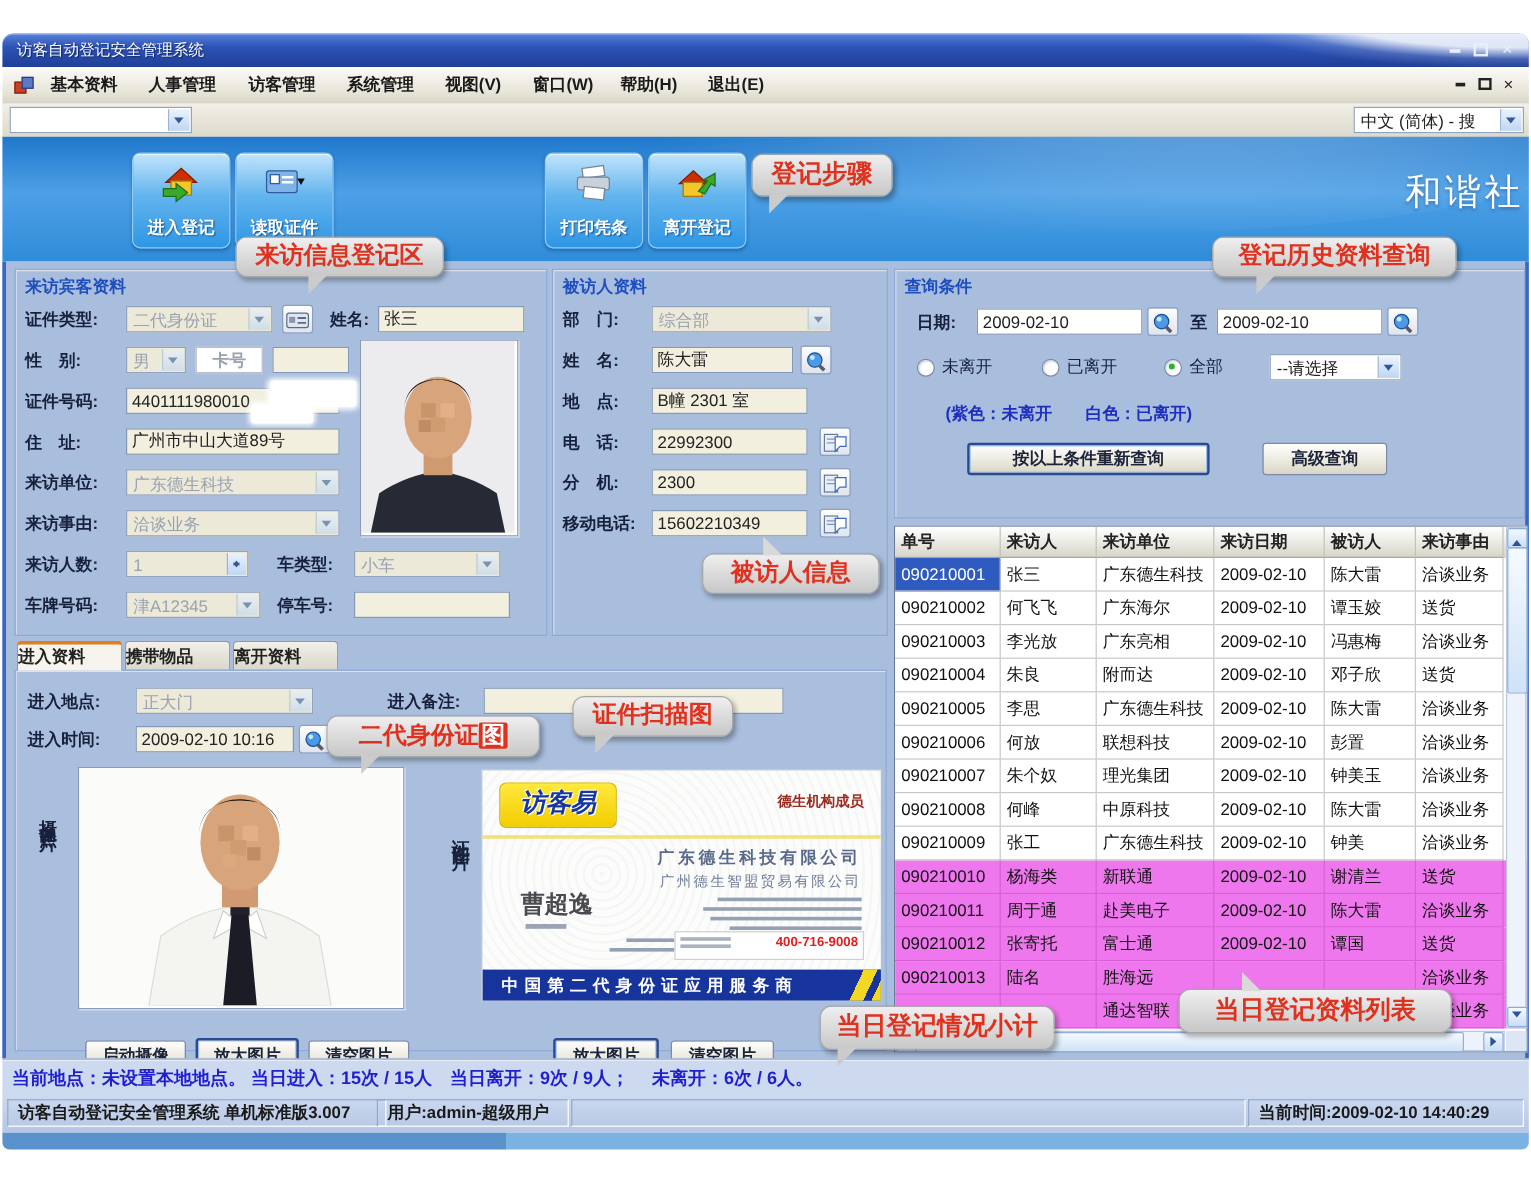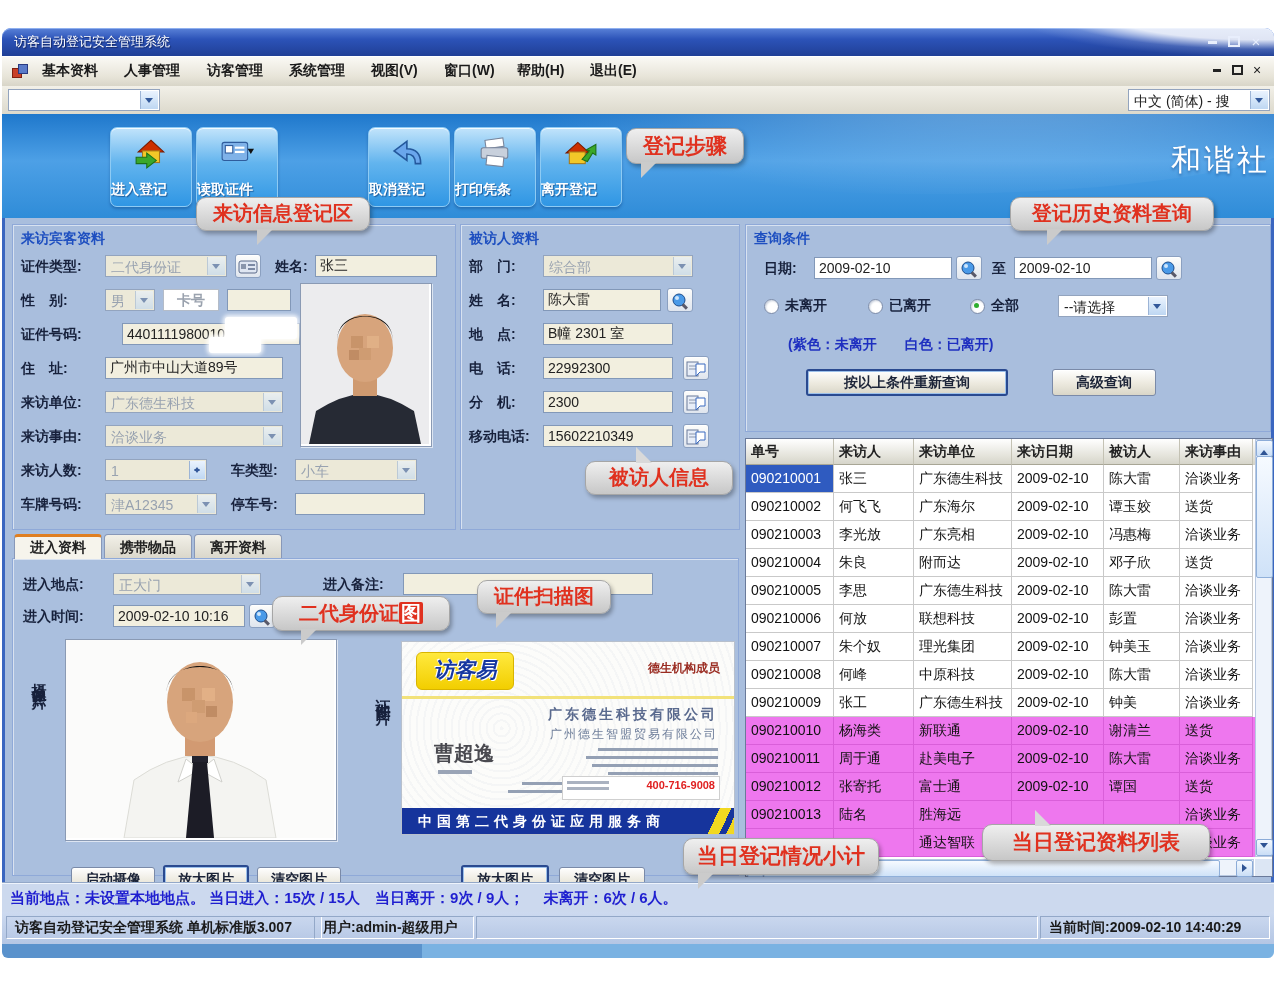--- a/index.html
+++ b/index.html
@@ -32,41 +32,41 @@
   .combo .carrow::after{content:"";position:absolute;left:4px;top:7px;border:4px solid transparent;border-top:5px solid #32589a}
   .combo.disabled .carrow{opacity:.6}
   
   #band{left:2px;top:114px;width:1272px;height:104px;overflow:hidden;
     background:linear-gradient(180deg,#1f78cc 0%,#4da0e6 45%,#2f8cd8 100%)}
   #band .glow{position:absolute;right:-60px;top:-70px;width:820px;height:150px;border-radius:50%;
     background:radial-gradient(ellipse at 60% 0%,rgba(255,255,255,.5),rgba(255,255,255,.08) 60%,transparent 75%)}
   .bigbtn{position:absolute;top:13px;width:80px;height:78px;border-radius:7px;cursor:default;
     background:linear-gradient(180deg,#c2e4fb 0%,#62b4ee 45%,#2f96e4 100%);
     border:1px solid #8ecbf4;box-shadow:inset 0 1px 0 rgba(255,255,255,.8),0 2px 3px rgba(10,50,110,.35)}
-  .bigbtn .blabel{position:absolute;left:0;right:0;bottom:7px;color:#fff;font-size:14px;font-weight:bold;text-shadow:1px 1px 1px #1c5c9c}
+  .bigbtn .blabel{position:absolute;left:0;right:0;bottom:7px;text-align:center;color:#fff;font-size:14px;font-weight:bold;text-shadow:1px 1px 1px #1c5c9c}
   .bigbtn svg{position:absolute;left:50%;top:8px;transform:translateX(-50%)}
   .brand{position:absolute;right:4px;top:26px;color:#fff;font-size:30px;letter-spacing:3px;text-shadow:0 2px 3px rgba(10,40,100,.4);white-space:nowrap}
   
   #main{left:2px;top:218px;width:1272px;height:664px;background:#a9bedd;border-left:3px solid #3a66c0;border-right:3px solid #3a66c0;box-sizing:border-box}
   .gbox{position:absolute;border:1px solid #8fa9d8;box-shadow:inset 1px 1px 0 rgba(255,255,255,.55)}
   .gtitle{position:absolute;left:8px;top:5px;color:#1e4fc0;font-weight:bold;font-size:14px}
   .lbl{position:absolute;font-weight:bold;color:#17213c;font-size:14px;line-height:22px;white-space:nowrap}
   .field{position:absolute;height:22px;border:1px solid #8298b8;background:#f2efdf;font-size:14px;line-height:20px;
     padding:0 4px;color:#222;box-sizing:border-box;font-family:inherit;outline:none}
   .iconbtn{position:absolute;width:26px;height:24px;border:1px solid #8ba0c0;border-radius:3px;
     background:linear-gradient(180deg,#fdfdfb,#dfe5ee);box-shadow:inset 0 1px 0 #fff;padding:0;cursor:default}
   .iconbtn svg{display:block;margin:2px auto 0}
   .whitebox{position:absolute;height:22px;background:#fff;border:1px solid #b4bcc8;box-sizing:border-box;
     color:#9aa2ae;font-size:14px;line-height:20px;text-align:center;font-weight:bold}
   .spin{position:absolute;right:1px;top:1px;bottom:1px;width:15px;background:linear-gradient(#eaf3fe,#bed7f2);border-left:1px solid #9cb4d6}
   .spin::before{content:"";position:absolute;left:4px;top:3px;border:3.5px solid transparent;border-bottom:4px solid #32589a}
   .spin::after{content:"";position:absolute;left:4px;bottom:3px;border:3.5px solid transparent;border-top:4px solid #32589a}
   .blur-patch{position:absolute;background:#fff;border-radius:3px;box-shadow:0 0 4px 2px rgba(255,255,255,.9)}
   
-  .radio{position:absolute;display:flex;align-items:center;gap:6px;font-size:14px;font-weight:bold;color:#17213c;cursor:default}
+  .radio{position:absolute;display:flex;align-items:center;gap:6px;font-size:14px;font-weight:normal;color:#17213c;cursor:default}
   .radio .dot{width:13px;height:13px;border-radius:50%;background:#fff;border:1px solid #7a8aa8;box-shadow:inset 1px 1px 2px #c8d0dc;position:relative}
   .radio.checked .dot::after{content:"";position:absolute;left:3px;top:3px;width:5px;height:5px;border-radius:50%;background:#2fae2f}
   
   .btn{position:absolute;border:1px solid #7a8aa8;border-radius:3px;font-family:inherit;font-size:14px;font-weight:bold;color:#1c2438;
     background:linear-gradient(180deg,#fefefe,#ece9de 55%,#d9d6c8);box-shadow:inset 0 1px 0 #fff;cursor:default}
   .btn.focused{border:2px solid #2a4a90;box-shadow:inset 0 0 0 1px #9cc0ea}
   
   #tablewrap{background:#fff;border:1px solid #6a7a9a}
   .thead{display:flex;height:26px;background:linear-gradient(180deg,#ffffff,#e2e1d8 70%,#d4d3c8)}
   .thcell{box-sizing:border-box;border-right:1px solid #c4c2b4;border-bottom:1px solid #a8a696;font-size:14px;font-weight:bold;
@@ -82,21 +82,21 @@
   .sb{position:absolute;background:#eef3fb;border:1px solid #b8c8e0;box-sizing:border-box}
   .sb-btn{position:absolute;width:15px;height:15px;background:linear-gradient(180deg,#f4f9ff,#cadef6);border:1px solid #8cacd8;border-radius:2px}
   .sb-btn::after{content:"";position:absolute}
   .sb-up::after{left:3px;top:5px;border:4px solid transparent;border-bottom:5px solid #2f5494}
   .sb-down::after{left:3px;top:3px;border:4px solid transparent;border-top:5px solid #2f5494}
   .sb-left::after{left:2px;top:3px;border:4px solid transparent;border-right:5px solid #2f5494}
   .sb-right::after{left:5px;top:3px;border:4px solid transparent;border-left:5px solid #2f5494}
   .sb-thumb{position:absolute;background:linear-gradient(180deg,#f6faff,#cfe2f8);border:1px solid #90b0da;border-radius:2px}
   
   .tab{position:absolute;top:0;height:25px;box-sizing:border-box;border:1px solid #8898b8;border-bottom:none;border-radius:4px 4px 0 0;
-    font-size:14px;font-weight:bold;color:#222;text-align:center;line-height:24px;background:linear-gradient(180deg,#f2f0e8,#d9d6ca);cursor:default}
+    font-size:14px;font-weight:bold;color:#222;text-align:left;line-height:24px;background:linear-gradient(180deg,#f2f0e8,#d9d6ca);cursor:default}
   .tab.active{background:#f6f4ec;border-top:3px solid #e07f20;line-height:21px;z-index:3}
   
   .callout{position:absolute;z-index:60;background:linear-gradient(180deg,#efefef,#c7c7c7);border:1px solid #a6a6a6;
     border-radius:10px;color:#e0311f;font-weight:bold;text-align:center;box-shadow:2px 3px 4px rgba(0,0,0,.3);white-space:nowrap}
   .callout .tail{position:absolute;width:0;height:0;border-style:solid}
   .tail-down{bottom:-15px;border-width:16px 16px 0 0;border-color:#cbcbcb transparent transparent transparent}
   .tail-up{top:-15px;border-width:0 16px 16px 0;border-color:transparent transparent #d9d9d9 transparent}
   .callout .mark{background:#e0311f;color:#fff;padding:0 2px;border-radius:2px}
   
   .vlabel{position:absolute;writing-mode:vertical-rl;font-size:15px;font-weight:bold;color:#17213c;letter-spacing:4px}
@@ -183,26 +183,20 @@
   <div class="bigbtn" style="left:194px">
     <svg width="38" height="34" viewBox="0 0 34 32">
       <rect x="3" y="6" width="24" height="17" rx="2" fill="#7fb2e8" stroke="#2f5c9c"></rect>
       <rect x="6" y="9" width="7" height="7" fill="#fff" stroke="#2f5c9c"></rect>
       <line x1="15" y1="11" x2="24" y2="11" stroke="#fff" stroke-width="2"></line>
       <line x1="15" y1="15" x2="24" y2="15" stroke="#fff" stroke-width="2"></line>
       <polygon points="27,12 33,12 30,17" fill="#111"></polygon>
     </svg>
     <span class="blabel">读取证件</span>
   </div>
-  <div class="bigbtn" style="left:366px">
-    <svg width="38" height="34" viewBox="0 0 34 32">
-      <path d="M28,26 Q28,12 15,12 L15,5 L3,14 L15,23 L15,17 Q23,17 23,26 Z" fill="#6aa6ec" stroke="#24589c" stroke-width="1.5"></path>
-    </svg>
-    <span class="blabel">取消登记</span>
-  </div>
   <div class="bigbtn" style="left:452px">
     <svg width="38" height="34" viewBox="0 0 34 32">
       <rect x="8" y="3" width="17" height="8" fill="#fff" stroke="#78849a" transform="rotate(-8 16 7)"></rect>
       <rect x="4" y="11" width="25" height="10" rx="2" fill="#c8d0dc" stroke="#78849a"></rect>
       <rect x="9" y="19" width="16" height="9" fill="#fff" stroke="#78849a" transform="rotate(6 17 23)"></rect>
     </svg>
     <span class="blabel">打印凭条</span>
   </div>
   <div class="bigbtn" style="left:538px">
     <svg width="38" height="34" viewBox="0 0 34 32">
@@ -237,21 +231,21 @@
 
     <span class="lbl" style="left:8px;top:64px">性　别:</span>
     <div class="combo disabled" style="left:92px;top:64px;width:50px">
       <span class="ctext">男</span>
         <span class="carrow"></span>
     </div>
     <span class="whitebox" style="left:150px;top:64px;width:56px">卡号</span>
     <input class="field" style="left: 214px; top: 64px; width: 64px;" value="">
 
     <span class="lbl" style="left:8px;top:98px">证件号码:</span>
-    <input class="field" style="left: 92px; top: 98px; width: 178px; margin-left: 17px;" value="4401111980010">
+    <input class="field" style="left: 92px; top: 98px; width: 178px;" value="4401111980010">
     <div class="blur-patch" style="left:212px;top:92px;width:72px;height:22px"></div>
     <div class="blur-patch" style="left:196px;top:112px;width:52px;height:16px"></div>
 
     <span class="lbl" style="left:8px;top:132px">住　址:</span>
     <input class="field" style="left: 92px; top: 132px; width: 178px;" value="广州市中山大道89号">
 
     <span class="lbl" style="left:8px;top:166px">来访单位:</span>
     <div class="combo disabled" style="left:92px;top:166px;width:178px">
       <span class="ctext">广东德生科技</span>
         <span class="carrow"></span>

